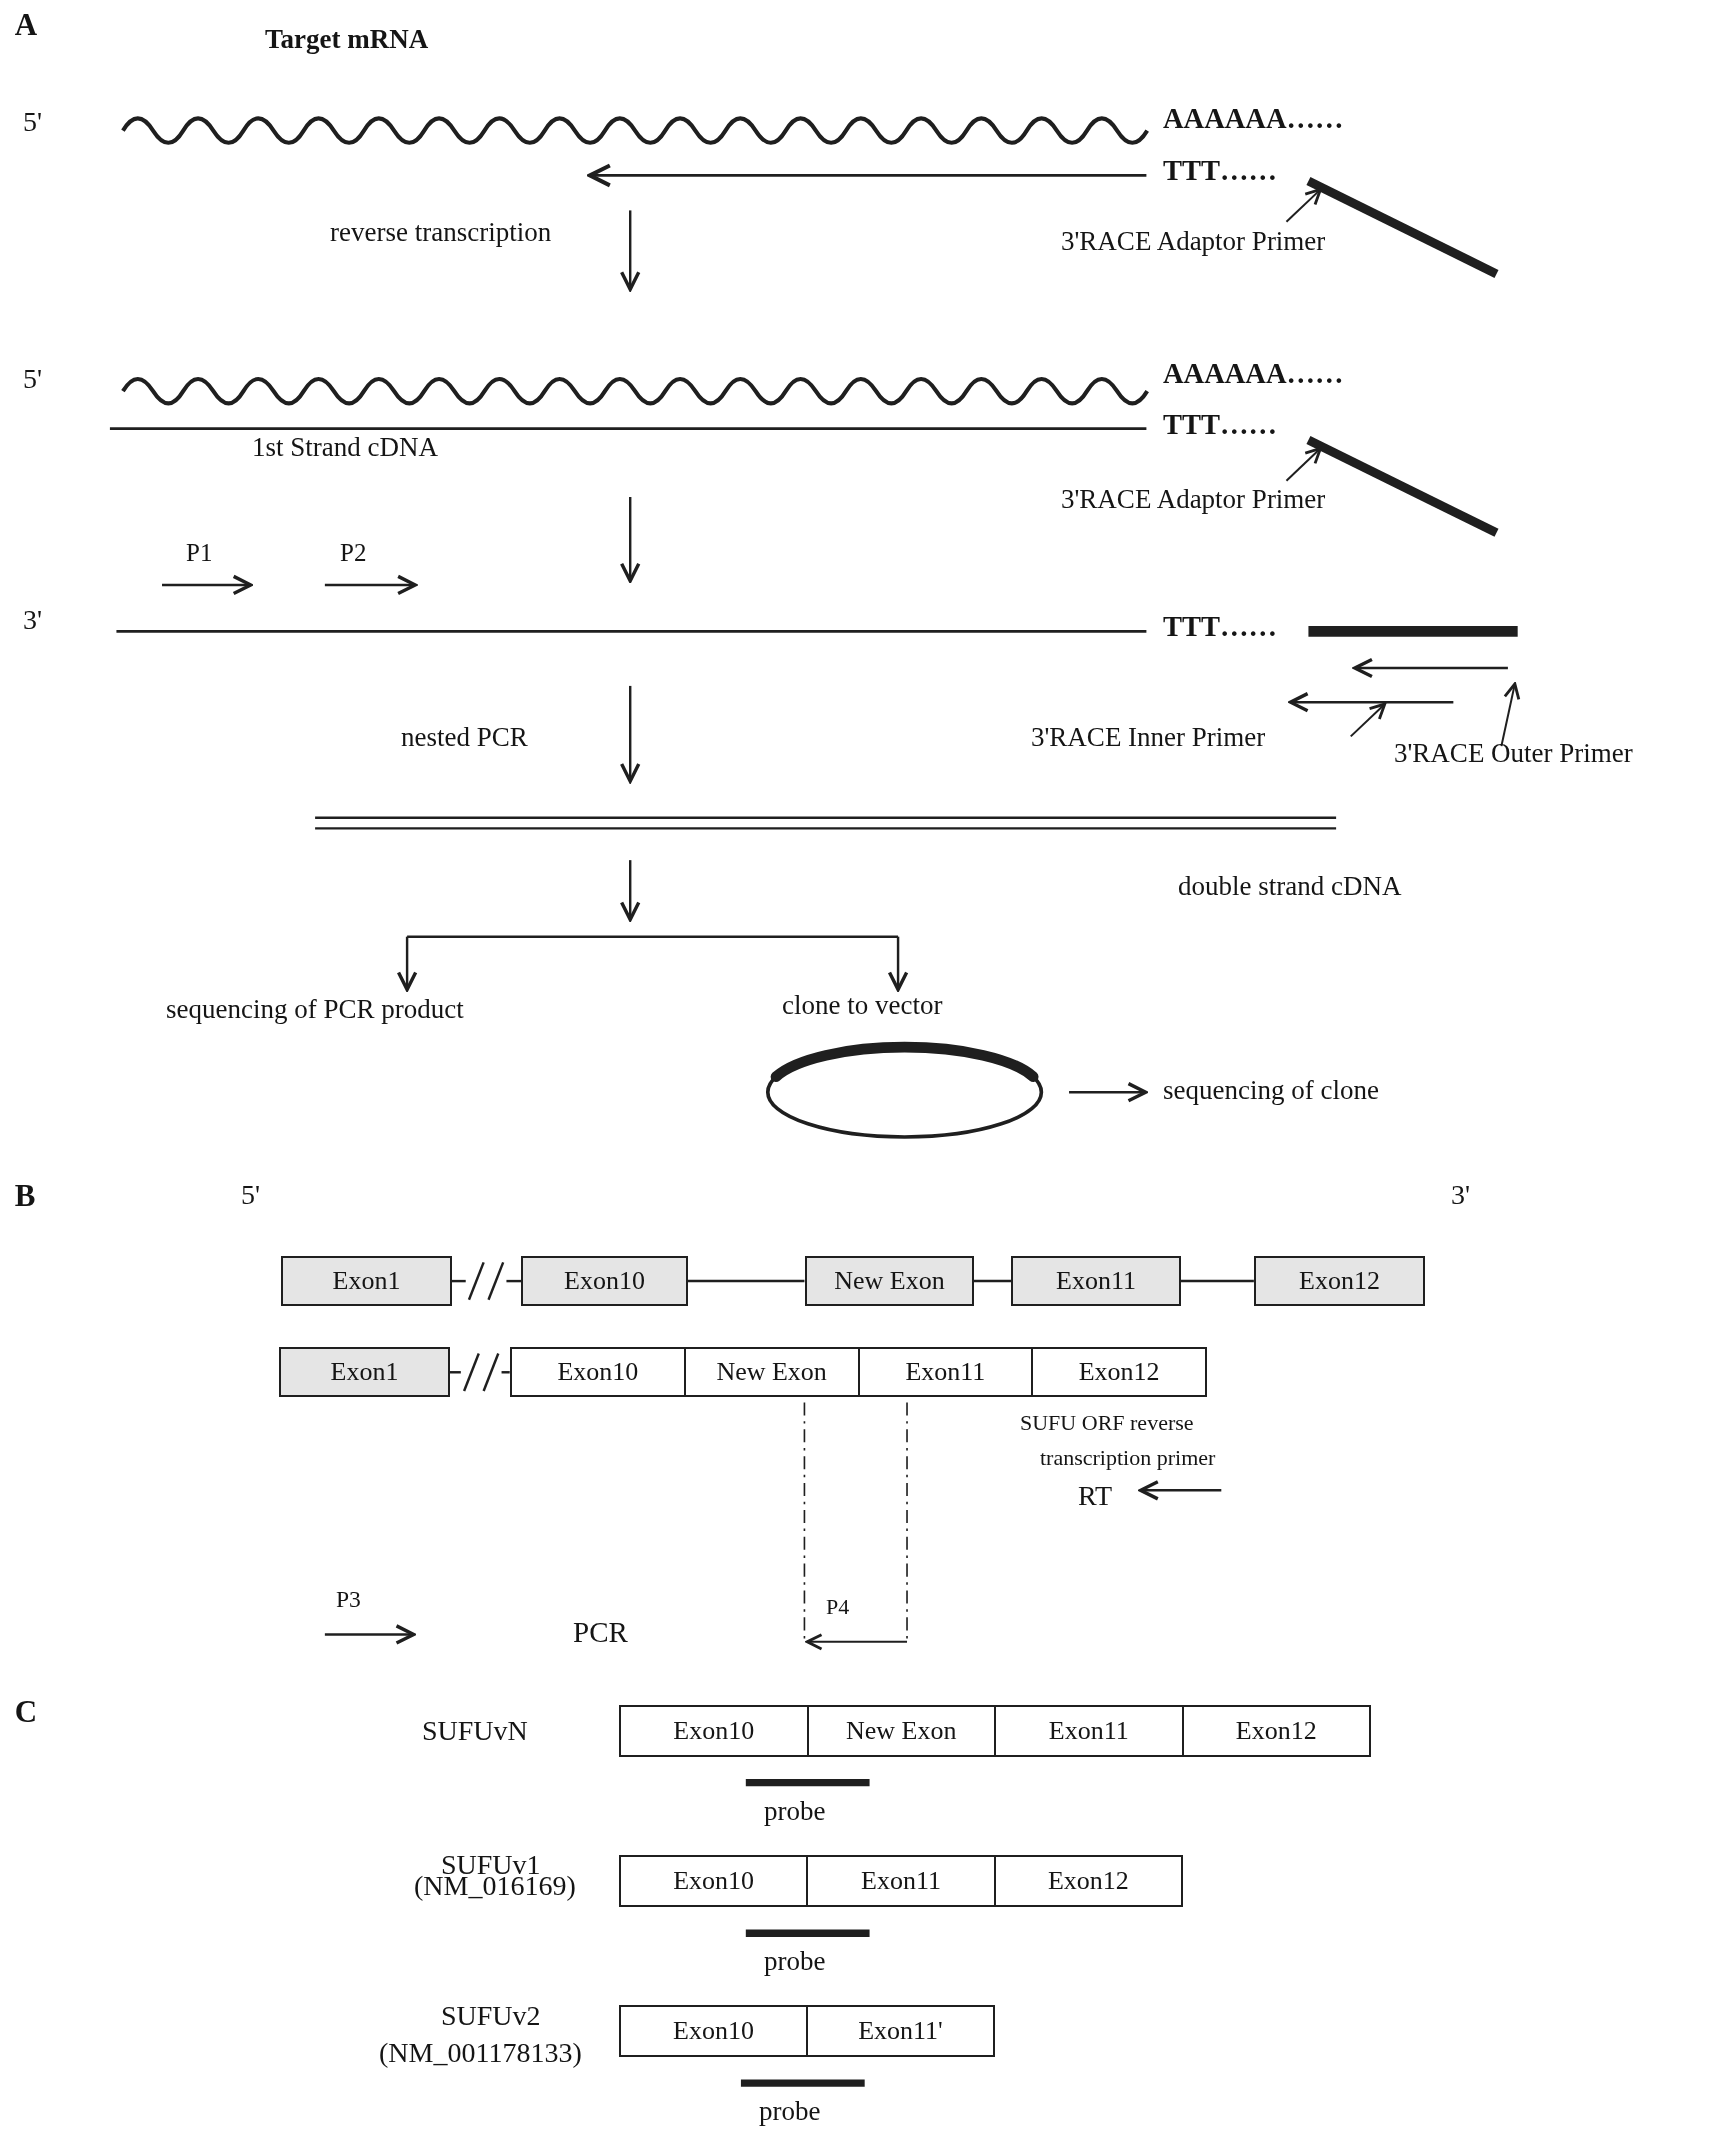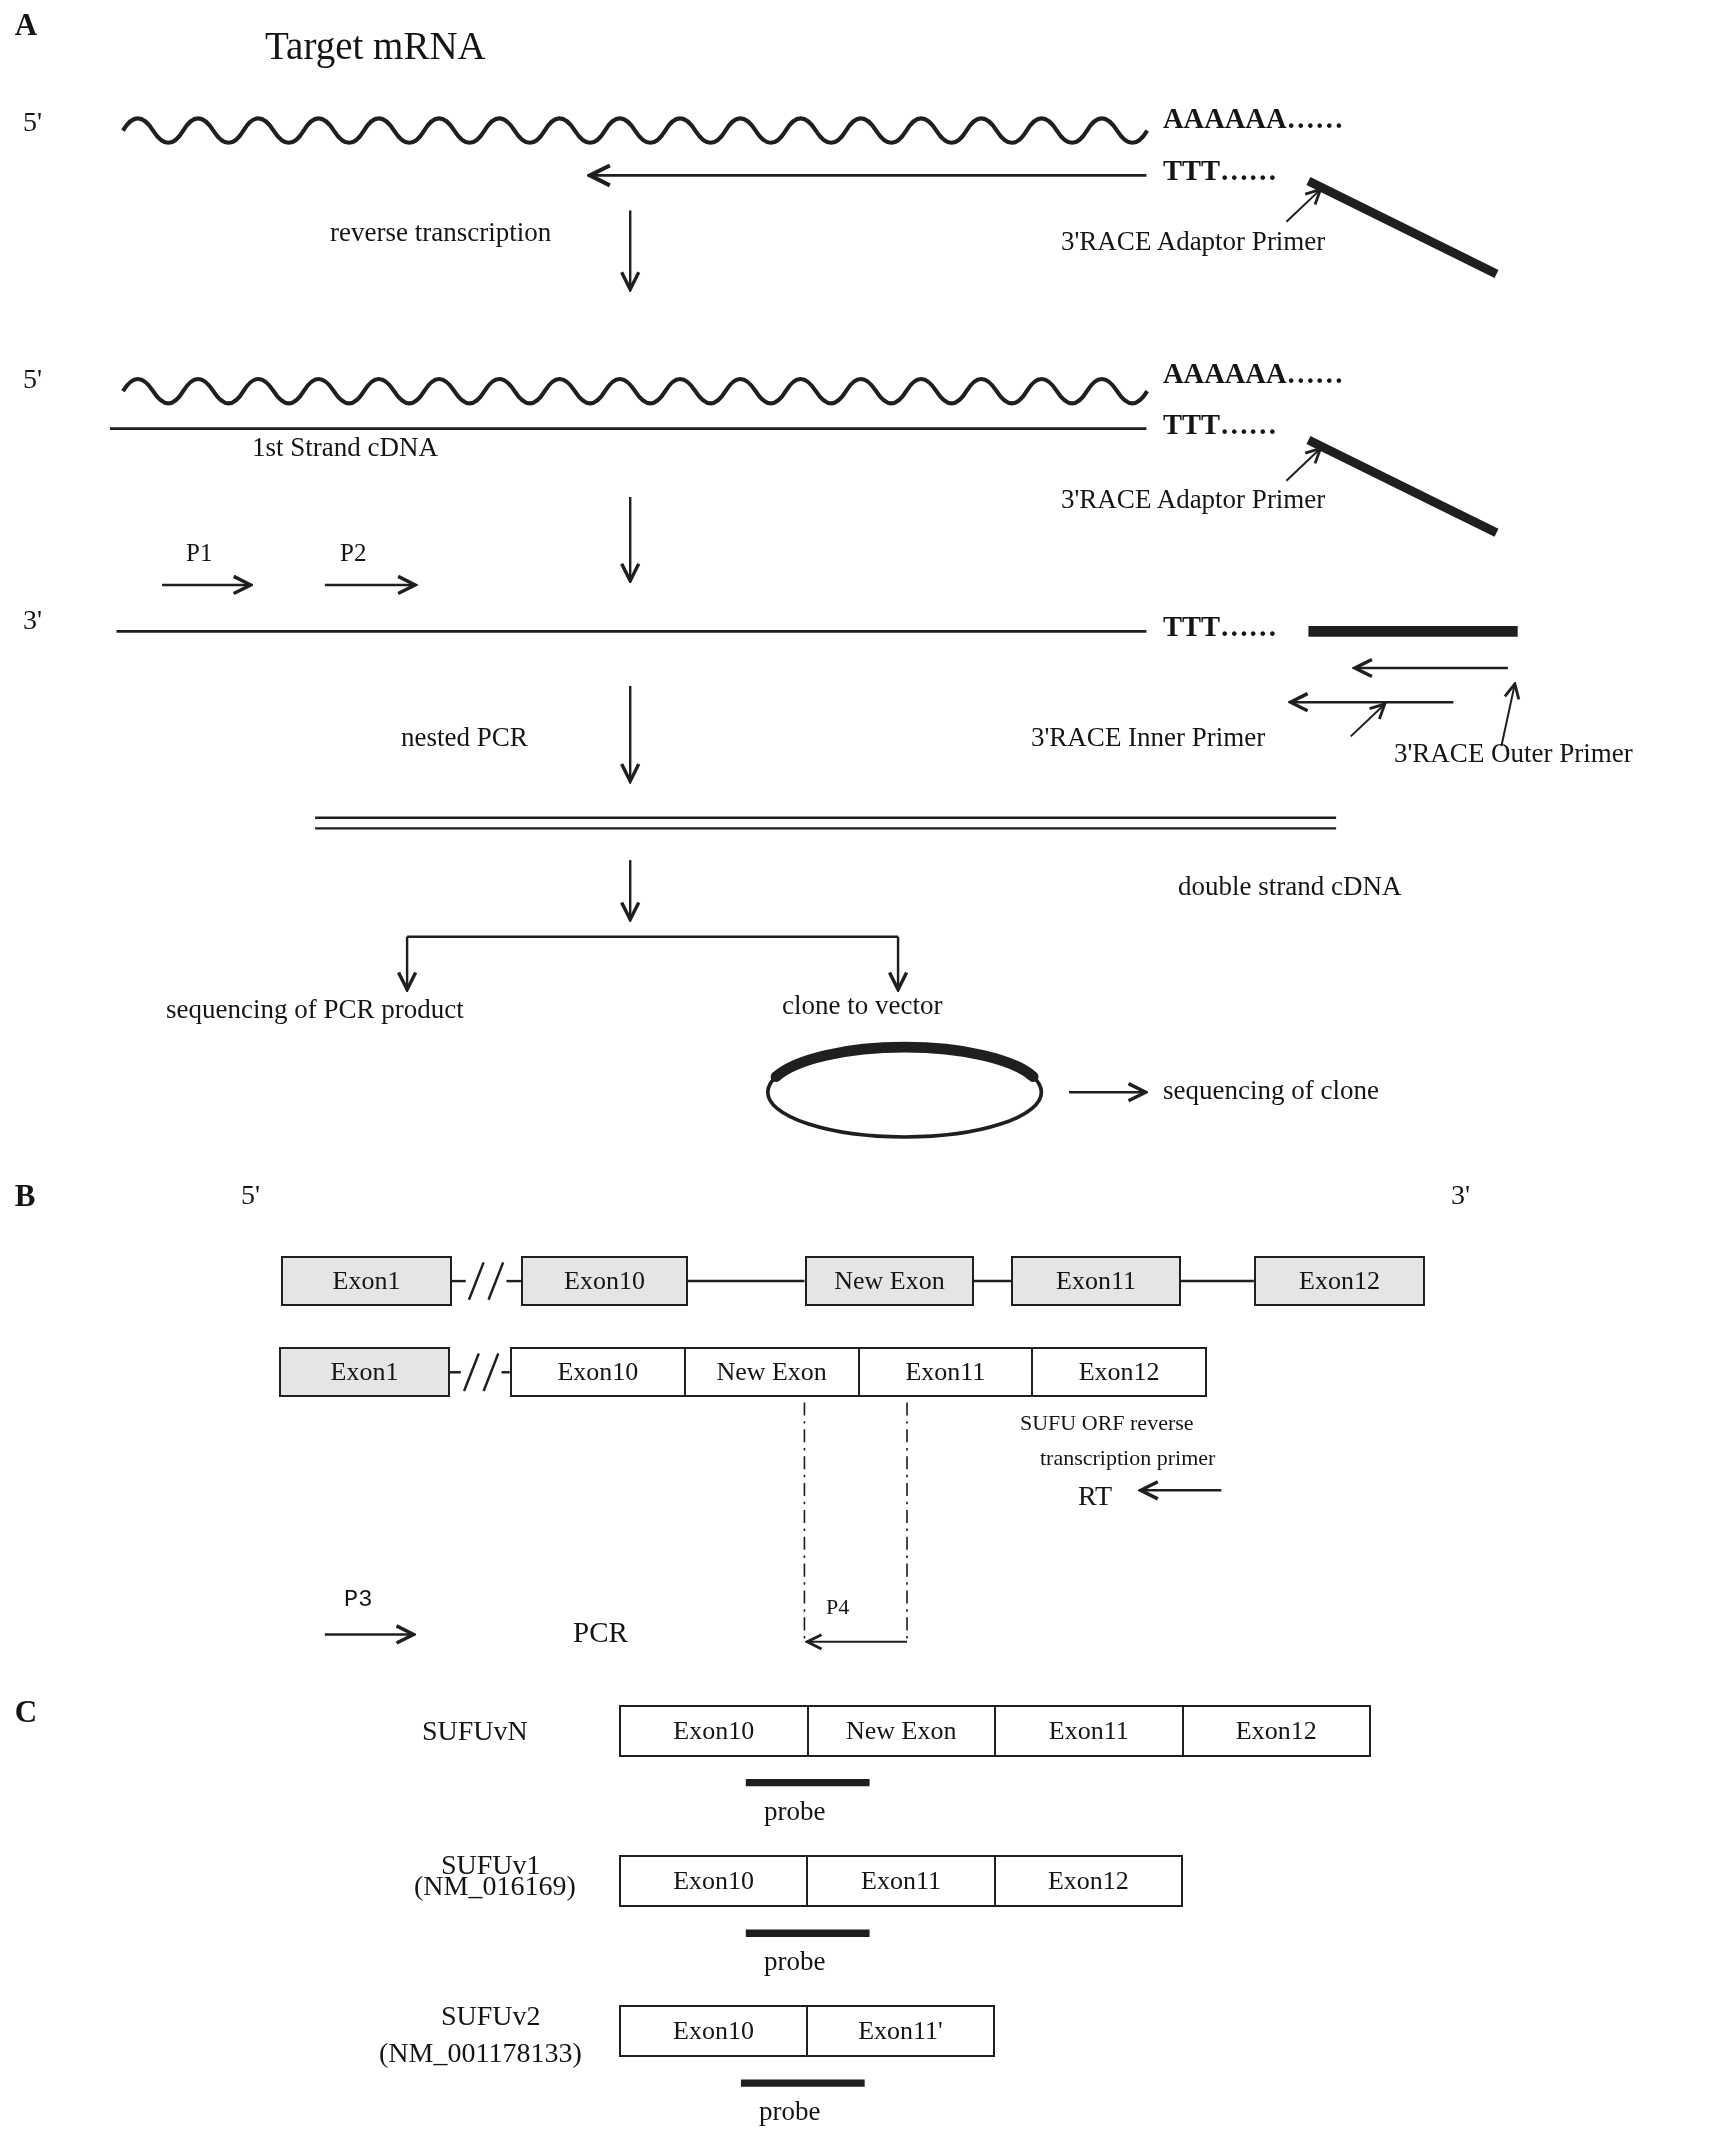--- a/index.html
+++ b/index.html
@@ -14,21 +14,21 @@
   }
   #art{position:absolute;left:0;top:0;width:1731px;height:2151px;}
   .t{position:absolute;white-space:nowrap;line-height:1.15;}
   .s27{font-size:22px;}
   .s29{font-size:23.6px;}
   .s31{font-size:25px;}
   .s33{font-size:27px;}
   .s34{font-size:28px;}
   .s36{font-size:29px;}
   .b35{font-size:28.5px;font-weight:bold;}
-  .b36{font-size:39px;font-weight:normal;}
+  .b36{font-size:27px;font-weight:bold;}
   .b38{font-size:31px;font-weight:bold;}
   .exon-box{
     position:absolute;
     border:2.4px solid #1f1f1f;
     background:#e5e5e5;
     display:flex;align-items:center;justify-content:center;
     font-size:26px;
     box-sizing:border-box;
   }
   .exon-row{
@@ -177,21 +177,21 @@
   <div class="exon-row" style="left:510px;top:1347px;width:697px;height:50px;">
     <div class="cell">Exon10</div>
     <div class="cell">New Exon</div>
     <div class="cell">Exon11</div>
     <div class="cell">Exon12</div>
   </div>
 
   <div class="t s27" style="left:1020px;top:1410px;">SUFU ORF reverse</div>
   <div class="t s27" style="left:1016px;top:1445px;margin-left:24px;">transcription primer</div>
   <div class="t s34" style="left:1078px;top:1480px;">RT</div>
-  <div class="t s29" style="left:344px;top:1586px;font-family:Liberation Mono, monospace;">P3</div>
+  <div class="t s29" style="left:336px;top:1586px;">P3</div>
   <div class="t s36" style="left:573px;top:1616px;">PCR</div>
   <div class="t s27" style="left:826px;top:1594px;">P4</div>
 
   <div class="t b38" style="left:14.7px;top:1694px;">C</div>
 
   <div class="t s34" style="left:422px;top:1715px;">SUFUvN</div>
   <div class="exon-row" style="left:619px;top:1705px;width:752px;height:52px;">
     <div class="cell">Exon10</div>
     <div class="cell">New Exon</div>
     <div class="cell">Exon11</div>

